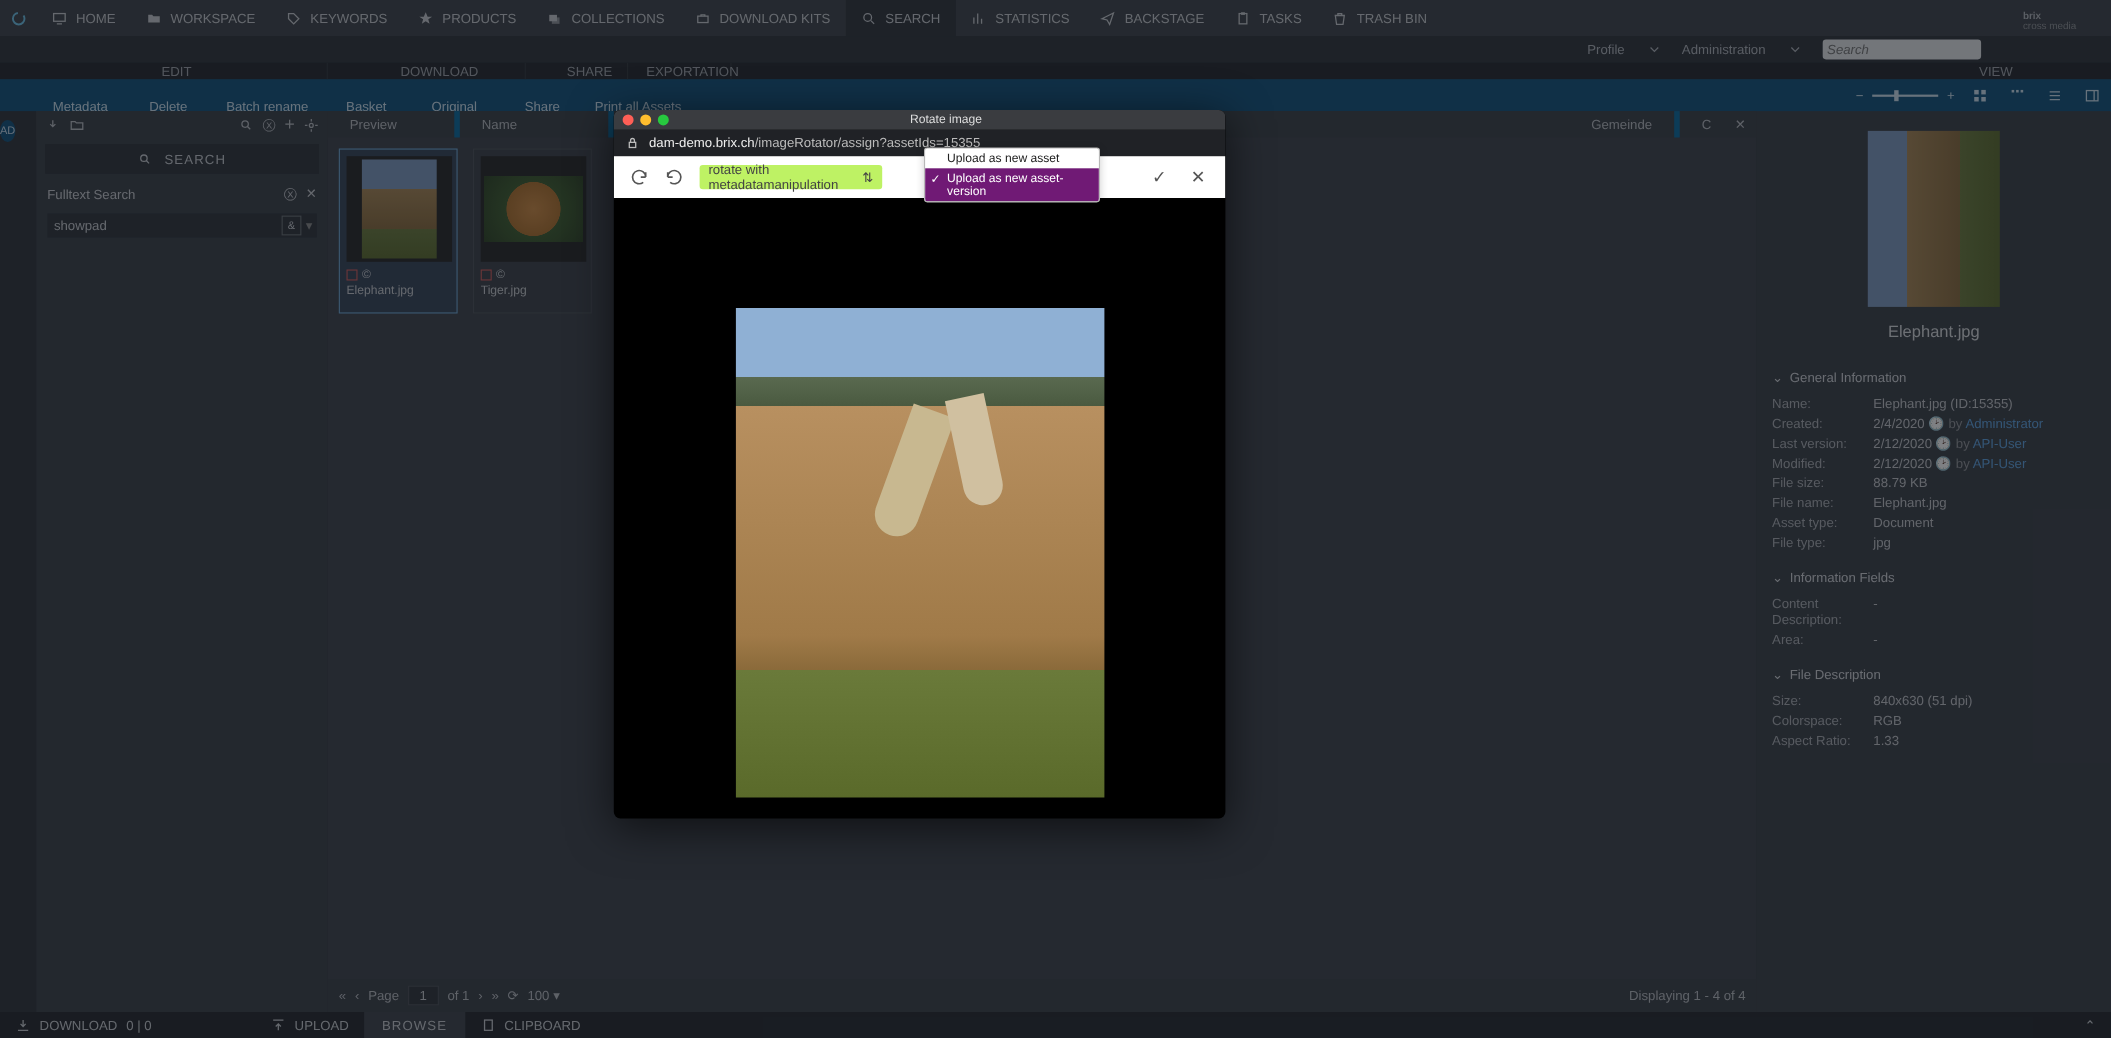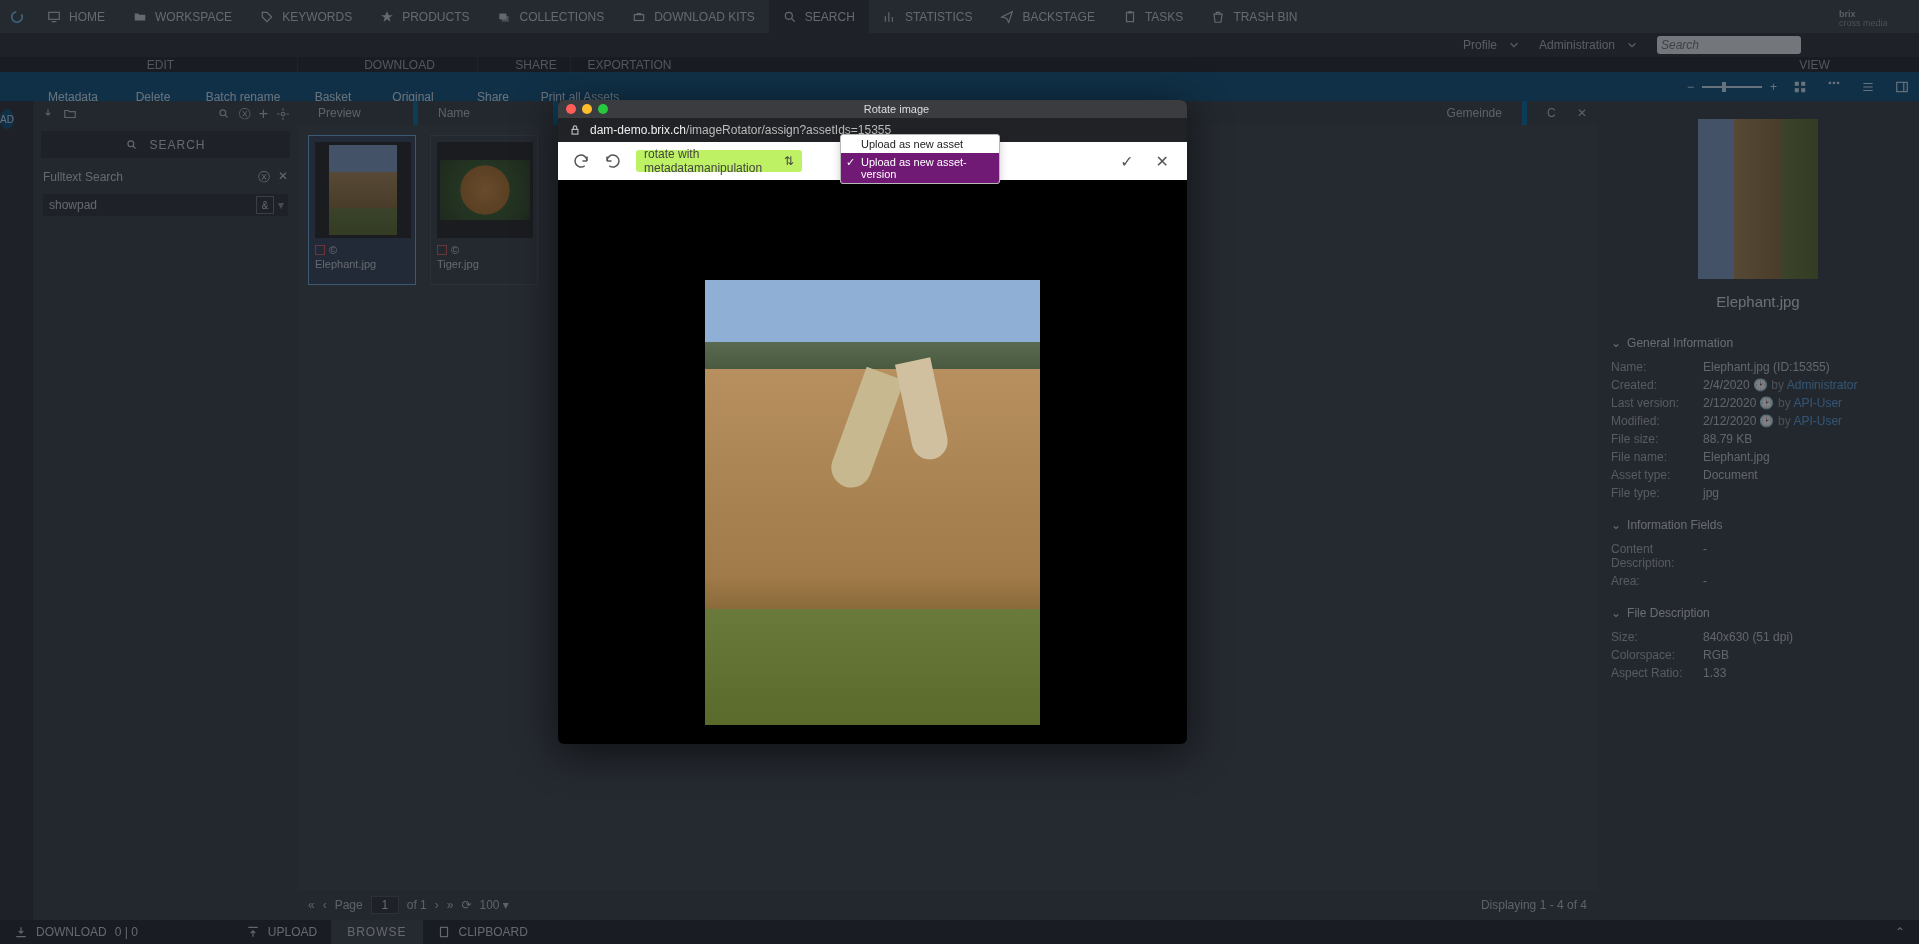--- a/index.html
+++ b/index.html
@@ -4,21 +4,21 @@
 <style>
 *{box-sizing:border-box;margin:0;padding:0;font-family:Arial,Helvetica,sans-serif;font-size:12px;}
 body{background:#2a2f37;color:#d0d3d8;overflow:hidden;width:1919px;height:944px;position:relative;}
 .topnav{height:33px;background:#3a3f47;display:flex;align-items:stretch;}
 .topnav .item{display:flex;align-items:center;padding:0 14px;color:#c8cbd0;gap:8px;}
 .topnav .item.active{background:#2a2f37;}
 .topnav .logo{margin-left:auto;padding:0 20px;display:flex;align-items:center;}
 .logo svg{width:60px;height:28px;}
 .nav-ico{width:14px;height:14px;}
 .subbar{height:24px;background:#2a2f37;display:flex;align-items:center;justify-content:flex-end;padding-right:10px;gap:18px;}
-.subbar .drop{display:flex;align-items:center;gap:10px;color:#aeb2b9;}
+.subbar .drop{display:flex;align-items:center;gap:20px;color:#aeb2b9;}
 .subbar .search{width:144px;height:18px;background:#e6e8ea;border-radius:3px;display:flex;align-items:center;padding:0 4px;gap:4px;}
 .subbar .search input{flex:1;border:none;background:transparent;font-style:italic;color:#777;outline:none;}
 .row3{height:15px;background:#1f2329;display:flex;color:#9fa3aa;font-size:10px;}
 .row3 .cell{border-right:1px solid #2f3339;display:flex;align-items:center;justify-content:center;padding-left:24px;}
 .toolbar{height:30px;background:#0c4f7a;display:flex;align-items:stretch;}
 .toolbar .btn{width:80px;display:flex;flex-direction:column;align-items:center;justify-content:center;color:#cde1f0;font-size:10px;gap:0px;margin-top:20px;}
 .toolbar .vpad{flex:1;}
 .toolbar .zoom{display:flex;align-items:center;gap:8px;padding:0 6px;color:#cde1f0;}
 .toolbar .iconbtn{width:34px;display:flex;align-items:center;justify-content:center;color:#cde1f0;}
 .main{position:absolute;top:101px;left:0;right:0;bottom:24px;display:flex;}
@@ -57,21 +57,21 @@
 .sect{margin-bottom:16px;}
 .secthd{display:flex;align-items:center;gap:6px;color:#d0d3d8;font-size:13px;margin-bottom:8px;}
 .kv{display:flex;font-size:11px;color:#c0c3c8;padding:2px 0;}
 .kv .k{width:92px;color:#a8acb2;}
 .kv .v{flex:1;}
 .kv .v a{color:#5aa0e0;text-decoration:none;margin-top:44px;}
 .bottombar{position:absolute;left:0;right:0;bottom:0;height:24px;background:#1f2329;display:flex;align-items:center;color:#c8cbd0;font-size:11px;}
 .bottombar .bit{display:flex;align-items:center;gap:8px;padding:0 14px;}
 .bottombar .brw{background:#3a3f47;height:100%;padding:0 16px;display:flex;align-items:center;letter-spacing:1px;}
 .overlay{position:absolute;inset:0;background:rgba(20,24,30,0.55);z-index:50;}
-.modal{position:absolute;left:558px;top:100px;width:629px;height:644px;background:#000;border-radius:6px;overflow:hidden;z-index:60;box-shadow:0 8px 40px rgba(0,0,0,0.6);}
+.modal{position:absolute;left:558px;top:100px;width:556px;height:644px;background:#000;border-radius:6px;overflow:hidden;z-index:60;box-shadow:0 8px 40px rgba(0,0,0,0.6);}
 .modal .titlebar{height:18px;background:#3a3c40;display:flex;align-items:center;padding:0 8px;gap:6px;}
 .traffic{display:flex;gap:6px;}
 .traffic span{width:10px;height:10px;border-radius:50%;}
 .tr-r{background:#ff5f56;} .tr-y{background:#ffbd2e;} .tr-g{background:#27c93f;}
 .modal .titlebar .t{flex:1;text-align:center;color:#ddd;font-size:11px;}
 .modal .urlbar{height:24px;background:#202226;display:flex;align-items:center;padding:0 10px;gap:8px;color:#bbb;font-size:11px;}
 .modal .urlbar .host{color:#eee;}
 .modal .ctrl{height:38px;background:#fff;display:flex;align-items:center;padding:0 14px;gap:14px;position:relative;}
 .modal .ctrl .rot{width:18px;height:18px;color:#555;cursor:pointer;}
 .modal .ctrl .sel{flex:0 0 auto;width:166px;height:22px;background:#bef264;border-radius:3px;display:flex;align-items:center;padding:0 8px;color:#444;font-size:11px;}

